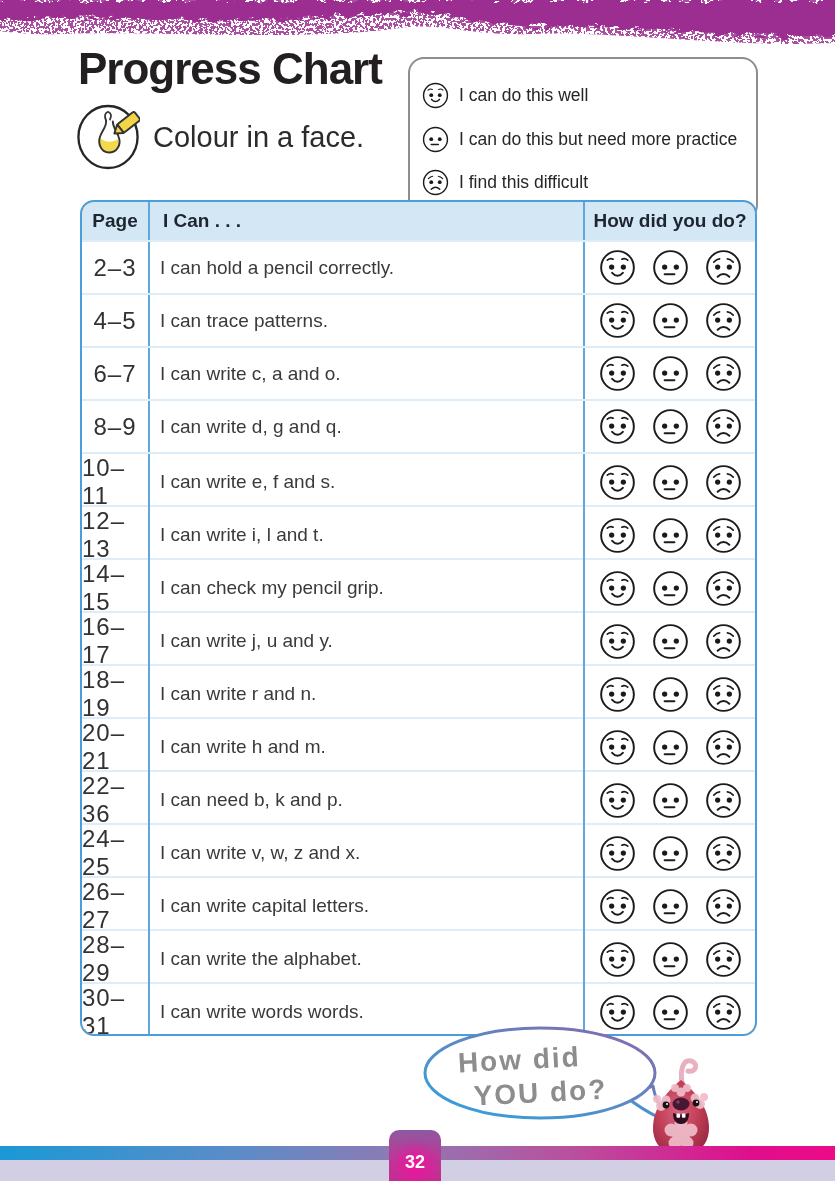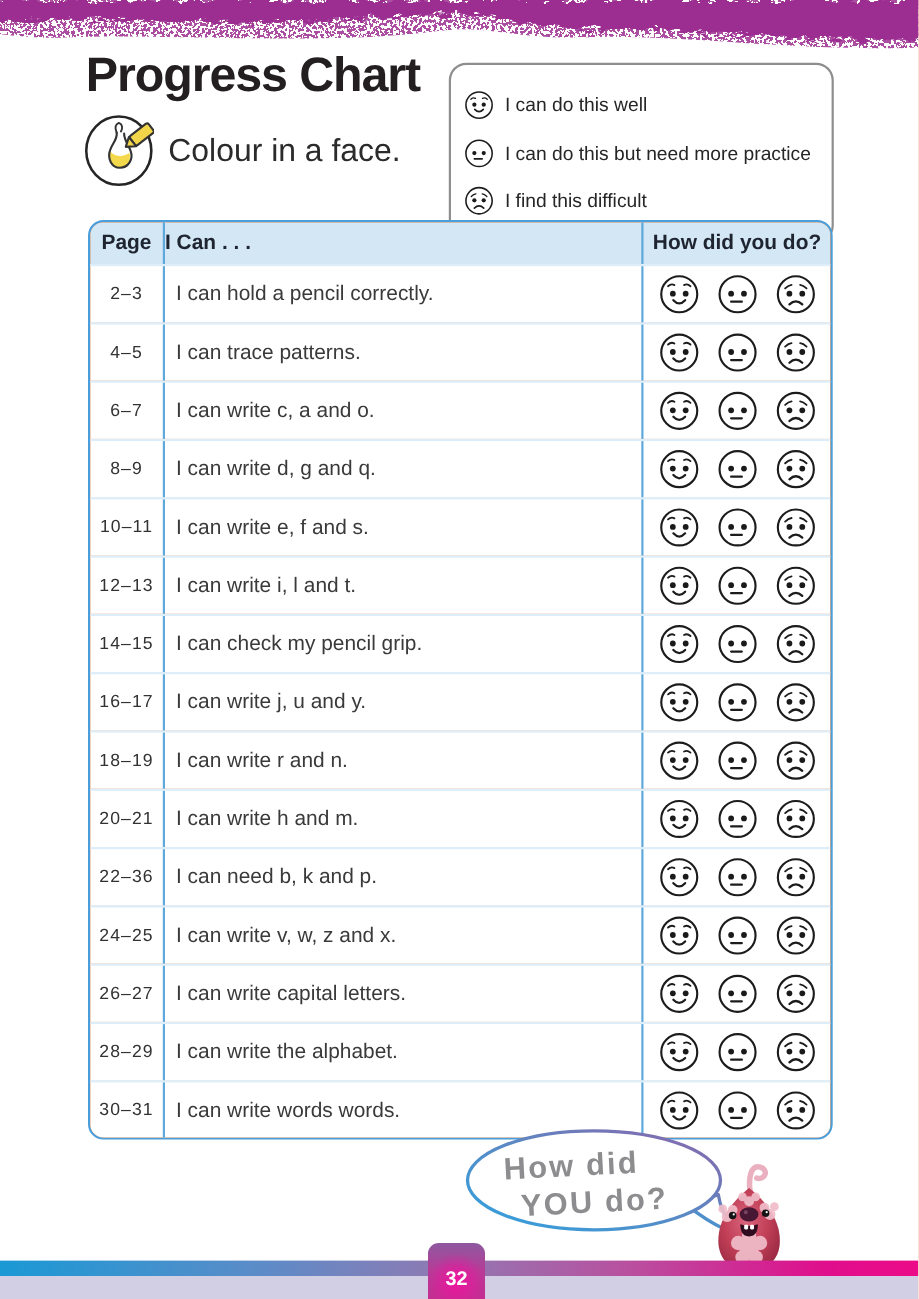--- a/index.html
+++ b/index.html
@@ -23,25 +23,25 @@
   .legend-item { display:flex; align-items:center; gap:10px; }
   .legend-item .face { width:27px; height:27px; flex:0 0 27px; }
   .legend-label { font-size:17.5px; color:#262626; white-space:nowrap; }
 
   
   .ptable { position:absolute; left:80px; top:200px; width:677px; height:836px;
             border:2.5px solid #4a9edb; border-radius:14px; background:#f97316; overflow:hidden; }
   .thead { display:grid; grid-template-columns:68px 435px 1fr; height:38px; background:#d3e7f5; }
   .thead .hcell { display:flex; align-items:center; font-weight:bold; font-size:19px; color:#1e2430; }
   .hcell.c1 { justify-content:center; border-right:2px solid #5fa8dc; }
-  .hcell.c2 { border-right:2px solid #5fa8dc; }
+  .hcell.c2 { padding-left:13px; border-right:2px solid #5fa8dc; }
   .hcell.c3 { justify-content:center; }
   .trow { display:grid; grid-template-columns:68px 435px 1fr; height:53px; border-top:2px solid #ddeefa; background:#fff; }
-  .trow .pg  { display:flex; align-items:center; justify-content:center; font-size:16px; color:#323232;
-               border-right:2px solid #5fa8dc; letter-spacing:1px;text-align:right; }
+  .trow .pg  { display:flex; align-items:center; justify-content:center; font-size:24px; color:#323232;
+               border-right:2px solid #5fa8dc; letter-spacing:1px; }
   .trow .txt { display:flex; align-items:center; padding-left:10px; font-size:19px; color:#3a3a3a;
                border-right:2px solid #5fa8dc; }
   .trow .fc  { display:flex; align-items:center; justify-content:center; gap:16px; }
   .face { display:inline-flex; width:37px; height:37px; }
   .trow .face { cursor:pointer; }
   .face svg { width:100%; height:100%; display:block; }
 
   
   .footer-bar { position:absolute; left:0; top:1146px; width:835px; height:14px;
     background:linear-gradient(90deg,#1a99d5 0%, #5b8cc8 28%, #8f7ab3 48%, #b8519f 68%, #e00e8c 90%, #ec0b88 100%); }

